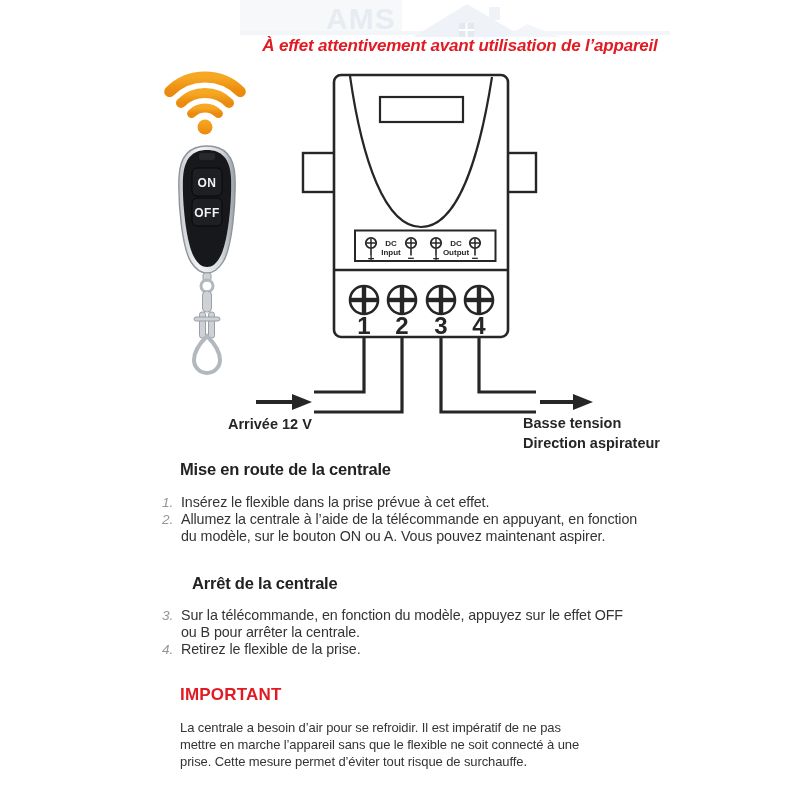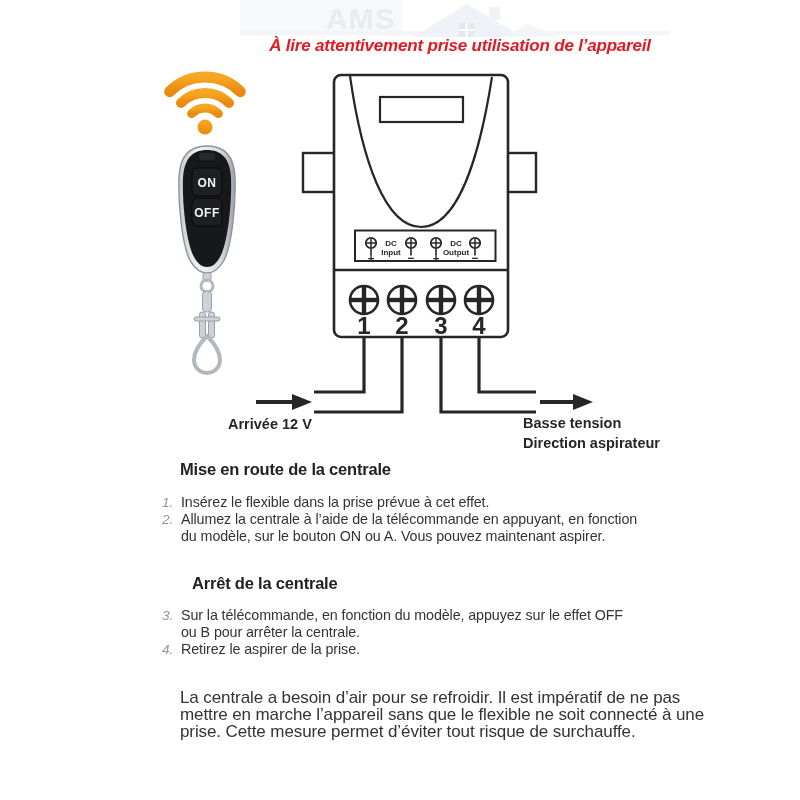--- a/index.html
+++ b/index.html
@@ -26,41 +26,41 @@
   .h-stop{left:192px;top:574px;}
   .steps{display:block;}
   .steps-start{left:162px;top:494px;}
   .steps-stop{left:162px;top:607px;}
   .step{display:flex;font-size:14.3px;line-height:17px;color:#343434;letter-spacing:-0.1px;}
   .step .num{width:19px;flex:none;color:#969696;font-style:italic;font-size:13.6px;}
   .step .txt{white-space:pre-line;width:520px;}
   
   .important{left:180px;top:685px;width:565px;}
   .imp-head{color:#e11b23;font-weight:700;font-size:17px;letter-spacing:0.2px;}
-  .imp-body{font-size:17px;line-height:16.8px;color:#343434;white-space:pre-line;margin-top:5px;letter-spacing:-0.1px;}
+  .imp-body{font-size:13px;line-height:16.8px;color:#343434;white-space:pre-line;margin-top:15px;letter-spacing:-0.1px;}
   svg text{font-family:"Liberation Sans",sans-serif;}
 </style>
 </head>
 <body>
 
 <div class="abs wm-block"></div>
 <div class="abs wm-band"></div>
 <div class="abs wm-text">AMS</div>
 <svg class="abs wm-house" width="160" height="38" viewBox="0 0 160 38">
   <g opacity="0.9">
     <polygon points="8,37 62,4 118,37" fill="#eef2f8"></polygon>
     <rect x="84" y="7" width="11" height="13" fill="#eef2f8"></rect>
     <polygon points="100,37 122,24 156,37" fill="#f2f5f9"></polygon>
     <rect x="54" y="23" width="15" height="14" fill="#e2e7ef"></rect>
     <line x1="61.5" y1="23" x2="61.5" y2="37" stroke="#ffffff" stroke-width="2"></line>
     <line x1="54" y1="30" x2="69" y2="30" stroke="#ffffff" stroke-width="2"></line>
   </g>
 </svg>
 
-<div class="abs title">À lire attentivement prise utilisation de l’appareil</div>
+<div class="abs title">À effet attentivement avant utilisation de l’appareil</div>
 
 <svg class="abs" style="left:0;top:0;" width="800" height="460" viewBox="0 0 800 460">
   <defs>
     <linearGradient id="wifiGrad" x1="0" y1="0" x2="0" y2="1">
       <stop offset="0" stop-color="#f6a824"></stop>
         <stop offset="1" stop-color="#ea8a0e"></stop>
     </linearGradient>
     <linearGradient id="chromeGrad" x1="0" y1="0" x2="1" y2="0">
       <stop offset="0" stop-color="#c7cbd0"></stop>
         <stop offset="0.35" stop-color="#f3f4f6"></stop>
@@ -212,21 +212,22 @@
 
 <div class="abs heading h-stop">Arrêt de la centrale</div>
 <div class="abs steps steps-stop">
   <div class="step">
     <span class="num">3.</span>
     <span class="txt">Sur la télécommande, en fonction du modèle, appuyez sur le effet OFF
 ou B pour arrêter la centrale.</span>
   </div>
   <div class="step">
     <span class="num">4.</span>
-    <span class="txt">Retirez le aspirer de la prise.</span>
+    <span class="txt">Retirez le flexible de la prise.</span>
   </div>
 </div>
 
 <div class="abs important">
+  <div class="imp-head">IMPORTANT</div>
   <div class="imp-body">La centrale a besoin d’air pour se refroidir. Il est impératif de ne pas
 mettre en marche l’appareil sans que le flexible ne soit connecté à une
 prise. Cette mesure permet d’éviter tout risque de surchauffe.</div>
 </div>
 
 </body></html>

